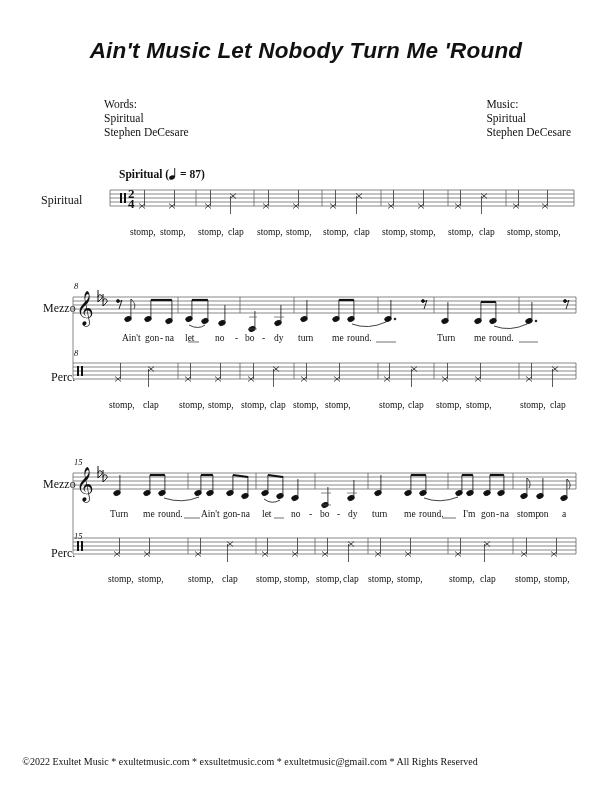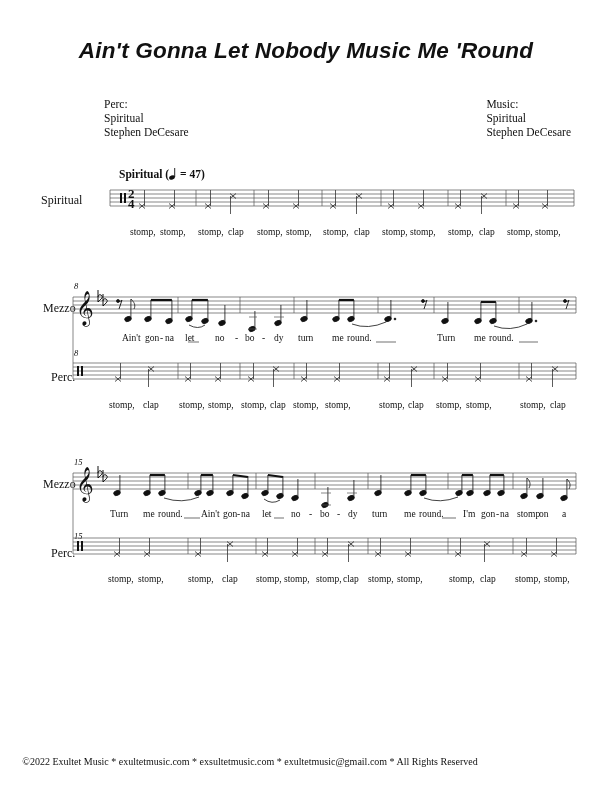--- a/index.html
+++ b/index.html
@@ -12,39 +12,39 @@
   .tempo{left:119px;top:168px;font-size:11.5px;font-weight:bold;}
   .inst{font-size:12px;}
   .lyric{font-size:9.5px;white-space:nowrap;}
   .mnum{font-size:8.5px;font-style:italic;}
   .footer{left:0;width:500px;top:756px;text-align:center;font-size:10px;}
   svg{position:absolute;left:0;top:0;}
 </style>
 </head>
 <body>
 
-<div class="abs title">Ain't Gonna Let Nobody Music Me 'Round</div>
+<div class="abs title">Ain't Music Let Nobody Turn Me 'Round</div>
 
 <div class="abs credits left">
-  <div>Perc:</div>
+  <div>Words:</div>
   <div>Spiritual</div>
   <div>Stephen DeCesare</div>
 </div>
 <div class="abs credits right">
   <div>Music:</div>
   <div>Spiritual</div>
   <div>Stephen DeCesare</div>
 </div>
 
 <div class="abs tempo">
   <span>Spiritual</span>
   <span>(</span><span style="display:inline-block;width:8px;height:10px;position:relative;"><svg width="8" height="12" viewBox="0 0 8 12" style="position:absolute;left:0;top:0">
         <ellipse cx="3" cy="9.5" rx="3" ry="2" fill="#111" transform="rotate(-20 3 9.5)"></ellipse>
         <line x1="5.7" y1="9" x2="5.7" y2="0" stroke="#111" stroke-width="0.9"></line>
-      </svg></span> <span>= 47)</span>
+      </svg></span> <span>= 87)</span>
 </div>
 
 <div class="abs inst" style="left:41px;top:193px;">Spiritual</div>
 <div class="abs inst" style="left:43px;top:301px;">Mezzo</div>
 <div class="abs inst" style="left:51px;top:370px;">Perc.</div>
 <div class="abs inst" style="left:43px;top:477px;">Mezzo</div>
 <div class="abs inst" style="left:51px;top:546px;">Perc.</div>
 
 <div class="abs mnum" style="left:74px;top:281px;">8</div>
 <div class="abs mnum" style="left:74px;top:348px;">8</div>

